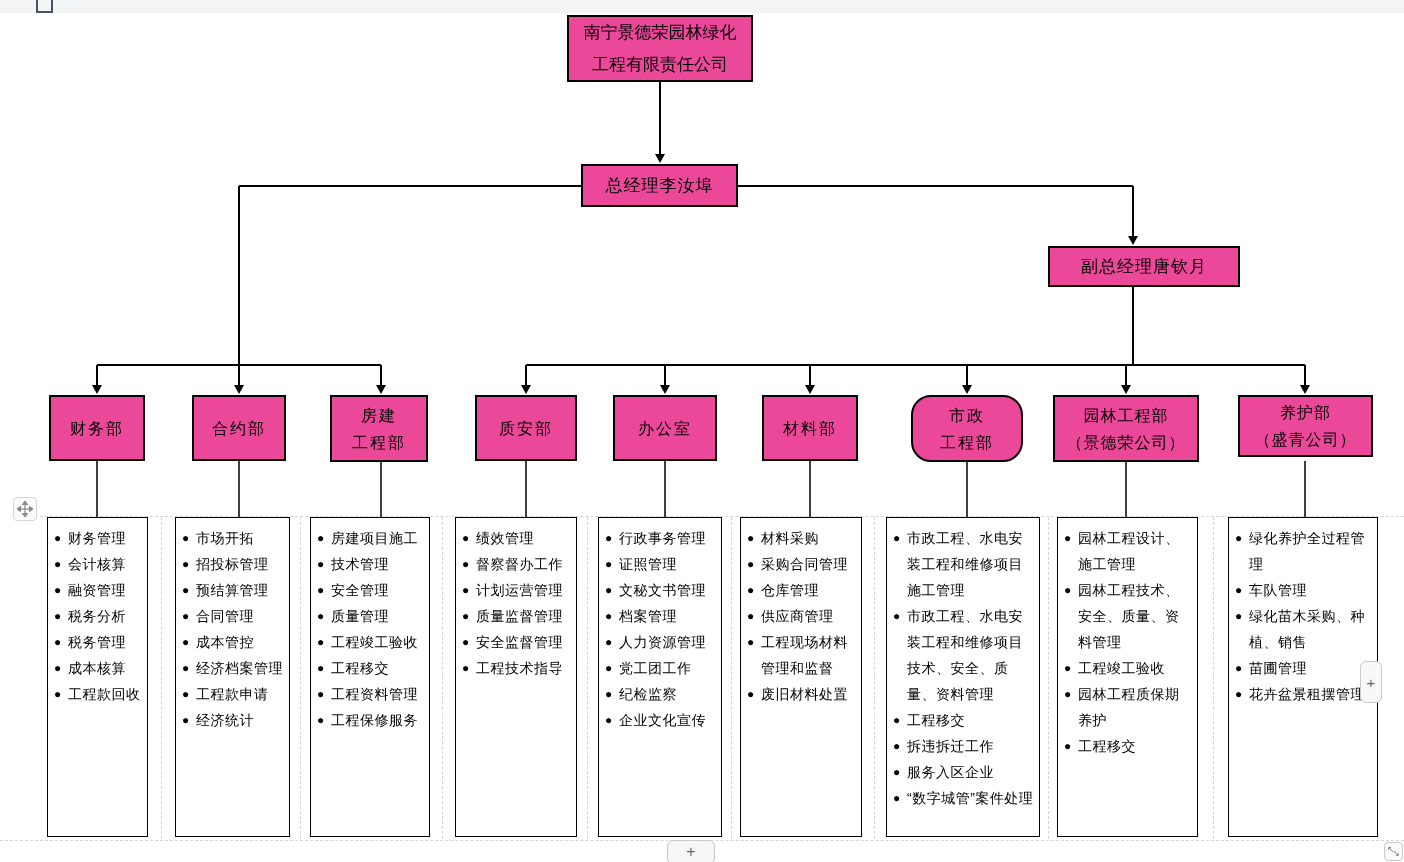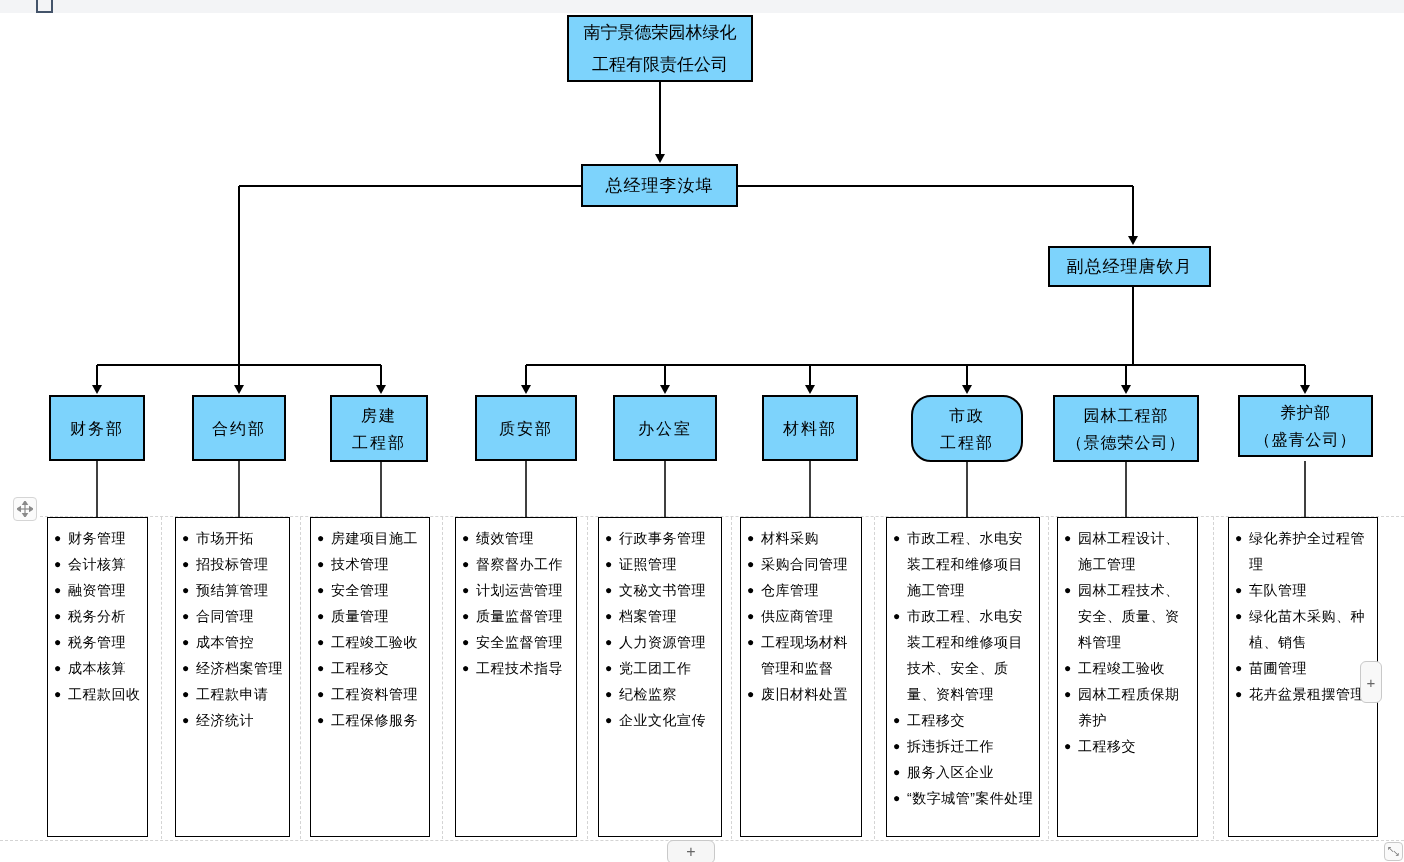--- a/index.html
+++ b/index.html
@@ -51,21 +51,21 @@
 
   
   .grid-h { position: absolute; border-top: 1px dashed #d4d4d4; height: 0; z-index: 0; }
   .grid-v { position: absolute; border-left: 1px dashed #d4d4d4; width: 0; z-index: 0; }
 
   
   svg.connectors { position: absolute; left: 0; top: 0; z-index: 2; pointer-events: none; }
 
   
   .node {
-    position: absolute; background: #7dd3fc; border: 2px solid #000;
+    position: absolute; background: #ec4899; border: 2px solid #000;
     display: flex; flex-direction: column; align-items: center; justify-content: center;
     text-align: center; box-sizing: border-box; z-index: 3;
   }
   .node .ln { display: block; }
   .company-box { font-size: 17px; line-height: 32px; }
   .manager-box { font-size: 17px; letter-spacing: 1px; }
   .dept-box    { font-size: 16px; line-height: 27px; letter-spacing: 2px; }
 
   .list-box {
     position: absolute; background: #fff; border: 1.5px solid #000;
@@ -172,21 +172,21 @@
 
   <div class="node company-box" style="left:567px; top:15px; width:186px; height:67px;">
     <span class="ln">南宁景德荣园林绿化</span>
     <span class="ln">工程有限责任公司</span>
   </div>
 
   <div class="node manager-box" style="left:581px; top:164px; width:157px; height:43px;">
     <span class="ln">总经理李汝埠</span>
   </div>
 
-  <div class="node manager-box" style="left:1048px; top:246px; width:163px; height:41px;">
+  <div class="node manager-box" style="left:1048px; top:246px; width:192px; height:41px;">
     <span class="ln">副总经理唐钦月</span>
   </div>
 
   <div class="node dept-box" style="left:49px; top:395px; width:96px; height:66px;">
     <span class="ln">财务部</span>
   </div>
   <div class="node dept-box" style="left:192px; top:395px; width:94px; height:66px;">
     <span class="ln">合约部</span>
   </div>
   <div class="node dept-box" style="left:330px; top:395px; width:98px; height:67px;">

